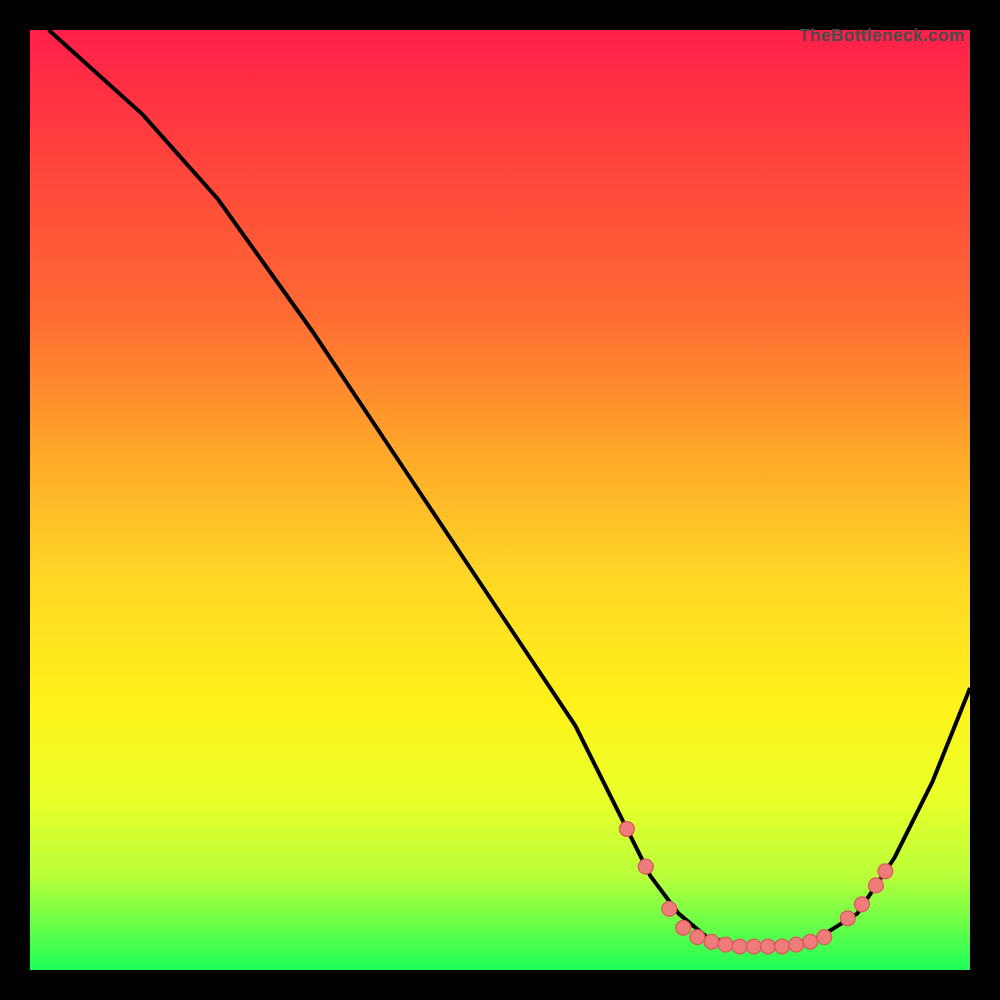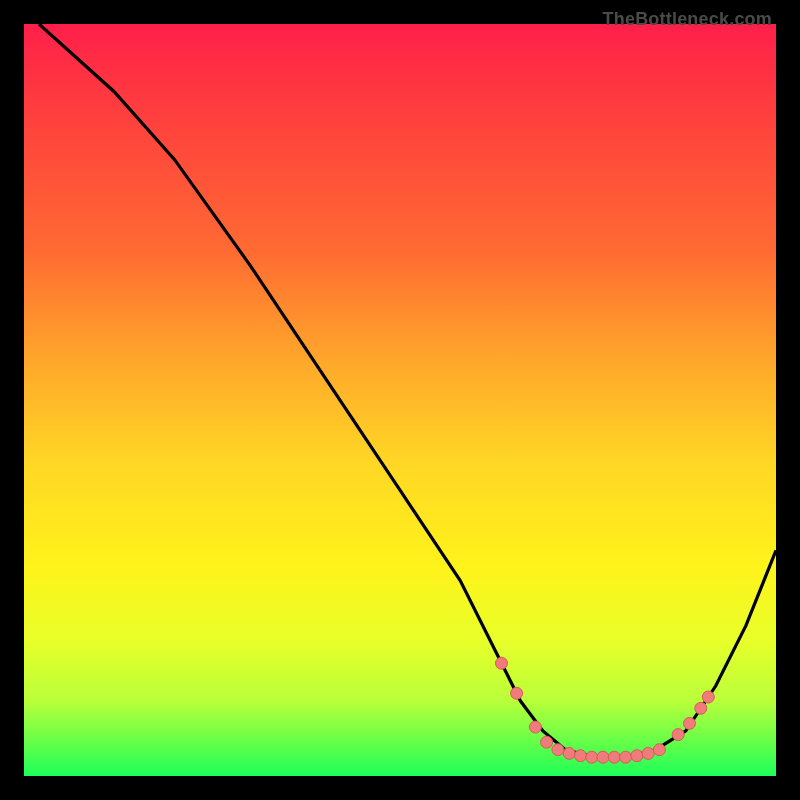--- a/index.html
+++ b/index.html
@@ -38,24 +38,24 @@
       #ffd625 58%,
       #fff31a 72%,
       #e8ff2a 82%,
       #b9ff3a 90%,
       #5dff4a 96%,
       #1dff5a 100%
     );
   }
   .watermark {
     position: absolute;
-    top: 9px;
+    top: 20px;
     right: 28px;
     color: #4a4a4a;
-    font-size: 18px;
+    font-size: 14px;
     font-weight: 600;
     letter-spacing: 0.2px;
     user-select: none;
   }
   svg.curve {
     position: absolute;
     inset: 0;
     width: 100%;
     height: 100%;
     overflow: visible;

